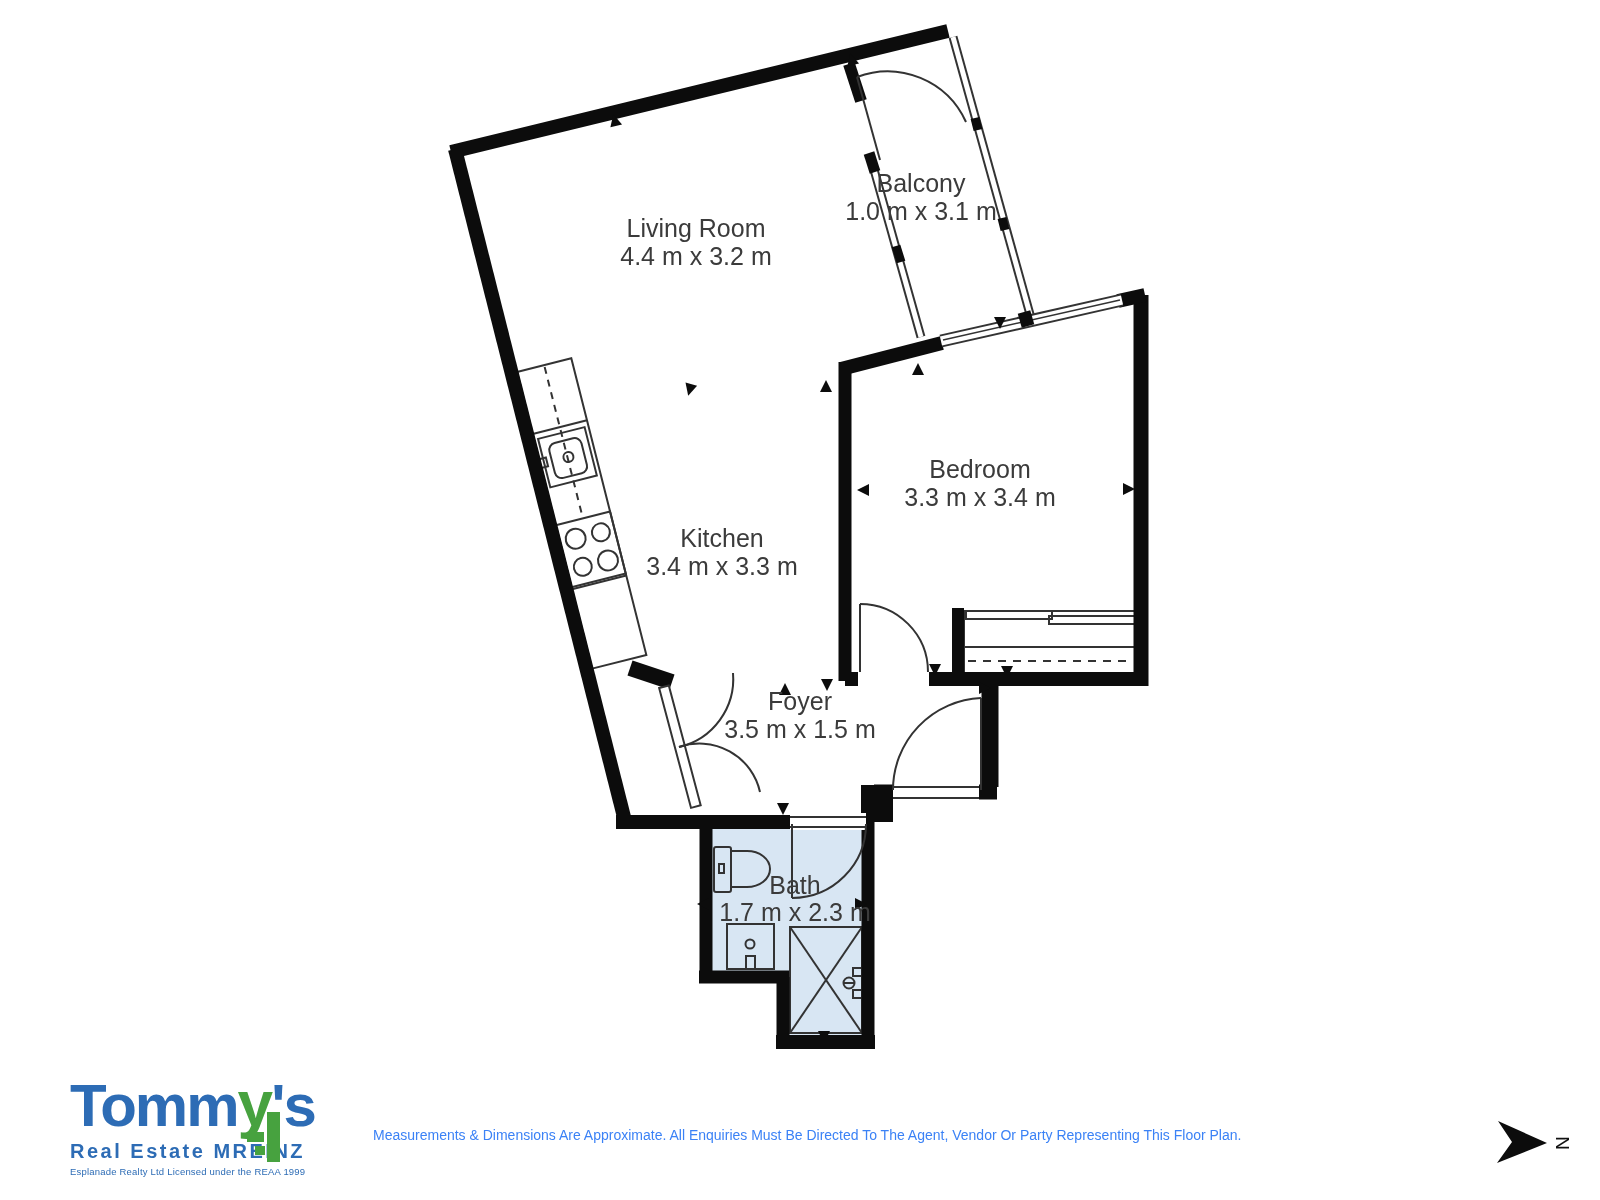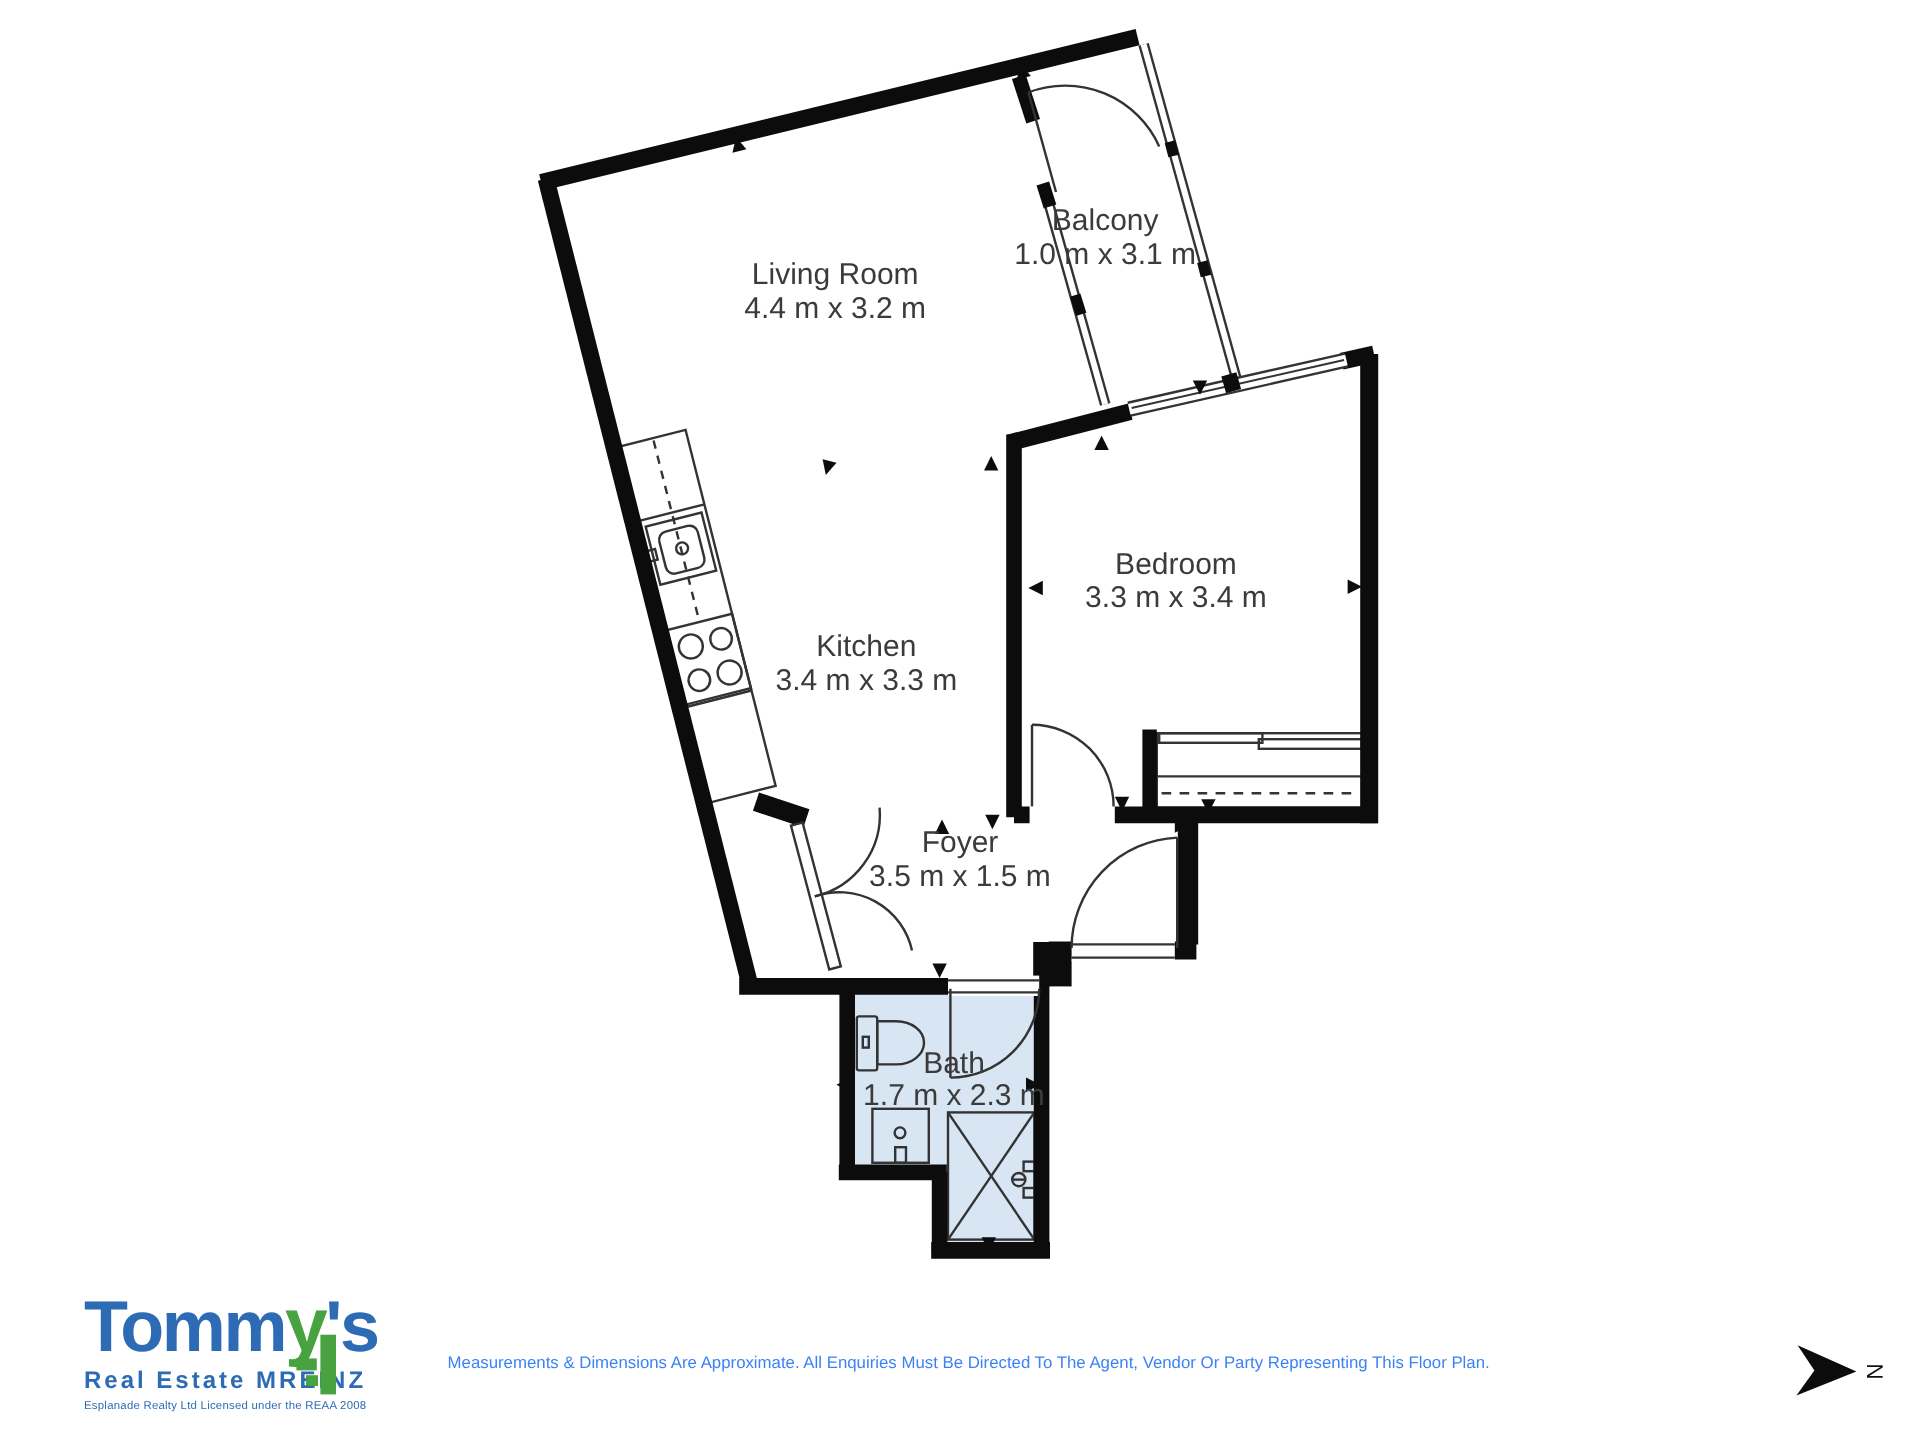--- a/index.html
+++ b/index.html
@@ -192,21 +192,21 @@
   <g>
     <path d="M 1498,1121 L 1547,1143 L 1497,1163 L 1512,1142 Z" fill="#0c0c0c"></path>
     <text x="1556" y="1143" font-size="19" fill="#111" text-anchor="middle" transform="rotate(90 1556 1143)">N</text>
   </g>
 </svg>
 
 
 <div class="logo">
   <div class="brand-line"><span class="brand-blue">Tomm</span><span class="brand-green brand-y">y</span><span class="brand-blue">'s</span></div>
   <div class="logo-subtitle">Real Estate MREINZ</div>
-  <div class="logo-tagline">Esplanade Realty Ltd Licensed under the REAA 2008</div>
+  <div class="logo-tagline">Esplanade Realty Ltd Licensed under the REAA 1999</div>
 </div>
 <svg class="key-icon" width="48" height="52" viewBox="0 0 48 52">
   <rect x="24" y="0" width="13" height="50" fill="#47a23f"></rect>
   <rect x="4" y="20" width="17" height="10" fill="#47a23f"></rect>
   <rect x="12" y="34" width="10" height="9" fill="#47a23f"></rect>
 </svg>
 
 
 <div class="disclaimer">Measurements &amp; Dimensions Are Approximate. All Enquiries Must Be Directed To The Agent, Vendor Or Party Representing This Floor Plan.</div>
 

